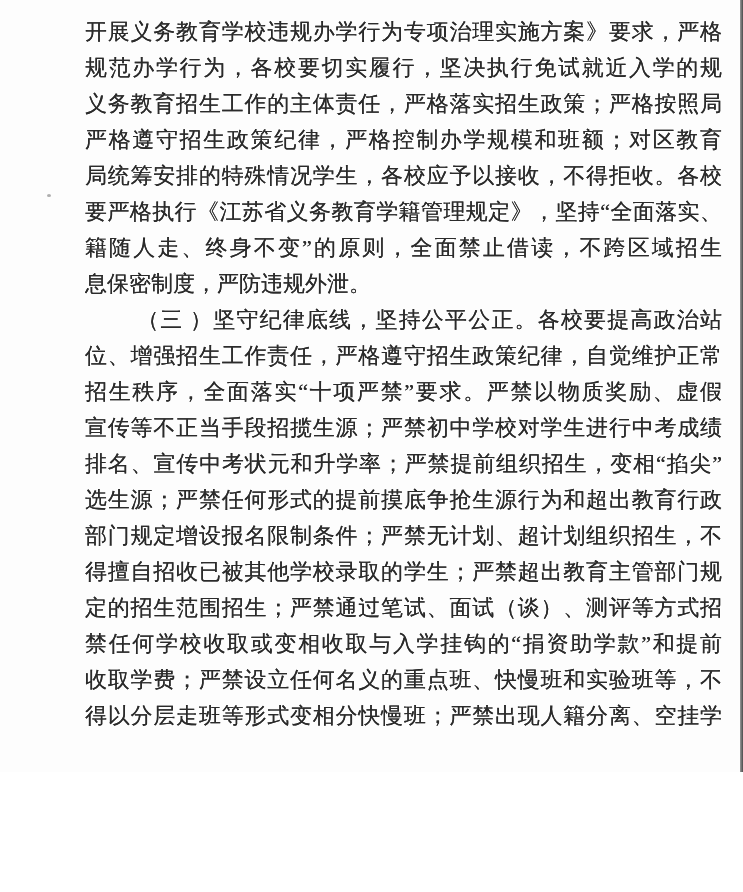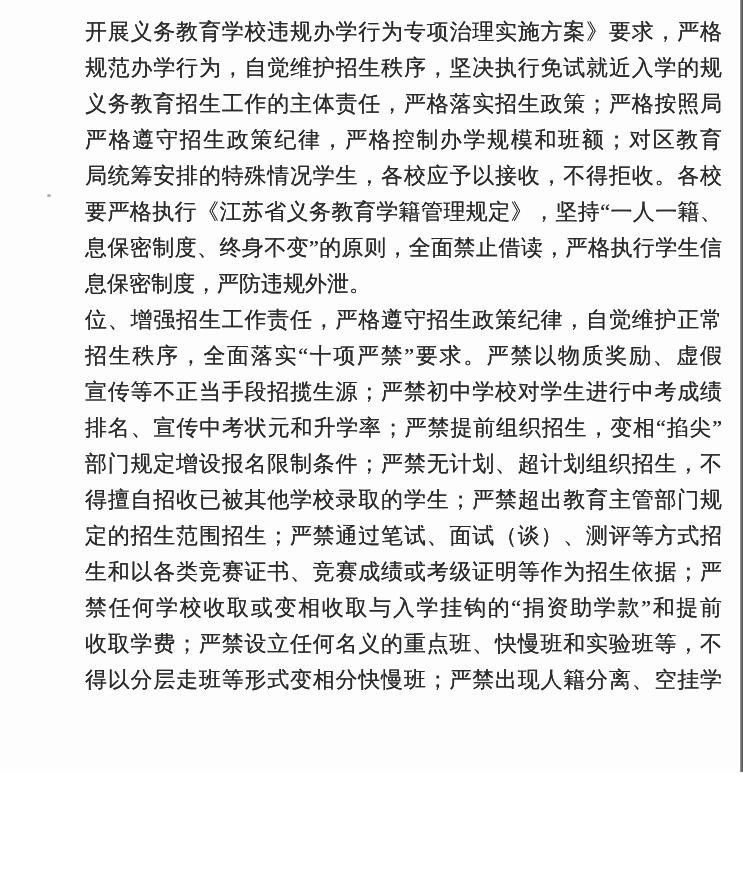--- a/index.html
+++ b/index.html
@@ -68,35 +68,36 @@
     border-radius: 50%;
     opacity: 0.8;
   }
 </style>
 </head>
 <body>
 
 <div class="doc">
   <div class="text-block">
     <div class="line">开展义务教育学校违规办学行为专项治理实施方案》要求，严格</div>
-    <div class="line">规范办学行为，自觉维护招生秩序，坚决执行免试就近入学的规</div>
+    <div class="line">规范办学行为，各校要切实履行，坚决执行免试就近入学的规</div>
     <div class="line">义务教育招生工作的主体责任，严格落实招生政策；严格按照局</div>
     <div class="line">严格遵守招生政策纪律，严格控制办学规模和班额；对区教育</div>
     <div class="line">局统筹安排的特殊情况学生，各校应予以接收，不得拒收。各校</div>
-    <div class="line">要严格执行《江苏省义务教育学籍管理规定》，坚持“一人一籍、</div>
-    <div class="line">息保密制度、终身不变”的原则，全面禁止借读，严格执行学生信</div>
+    <div class="line">要严格执行《江苏省义务教育学籍管理规定》，坚持“全面落实、</div>
+    <div class="line">籍随人走、终身不变”的原则，全面禁止借读，不跨区域招生</div>
     <div class="line para-end">息保密制度，严防违规外泄。</div>
+    <div class="line indent">（三 ）坚守纪律底线，坚持公平公正。各校要提高政治站</div>
     <div class="line">位、增强招生工作责任，严格遵守招生政策纪律，自觉维护正常</div>
     <div class="line">招生秩序，全面落实“十项严禁”要求。严禁以物质奖励、虚假</div>
     <div class="line">宣传等不正当手段招揽生源；严禁初中学校对学生进行中考成绩</div>
     <div class="line">排名、宣传中考状元和升学率；严禁提前组织招生，变相“掐尖”</div>
+    <div class="line">选生源；严禁任何形式的提前摸底争抢生源行为和超出教育行政</div>
     <div class="line">部门规定增设报名限制条件；严禁无计划、超计划组织招生，不</div>
     <div class="line">得擅自招收已被其他学校录取的学生；严禁超出教育主管部门规</div>
     <div class="line">定的招生范围招生；严禁通过笔试、面试（谈）、测评等方式招</div>
-    <div class="line">生和以各类竞赛证书、竞赛成绩或考级证明等作为招生依据；严</div>
     <div class="line">禁任何学校收取或变相收取与入学挂钩的“捐资助学款”和提前</div>
     <div class="line">收取学费；严禁设立任何名义的重点班、快慢班和实验班等，不</div>
     <div class="line">得以分层走班等形式变相分快慢班；严禁出现人籍分离、空挂学</div>
   </div>
 
   <div class="page-number">—8—</div>
 
   <div class="scan-edge"></div>
   <div class="scan-speck"></div>
 </div>

